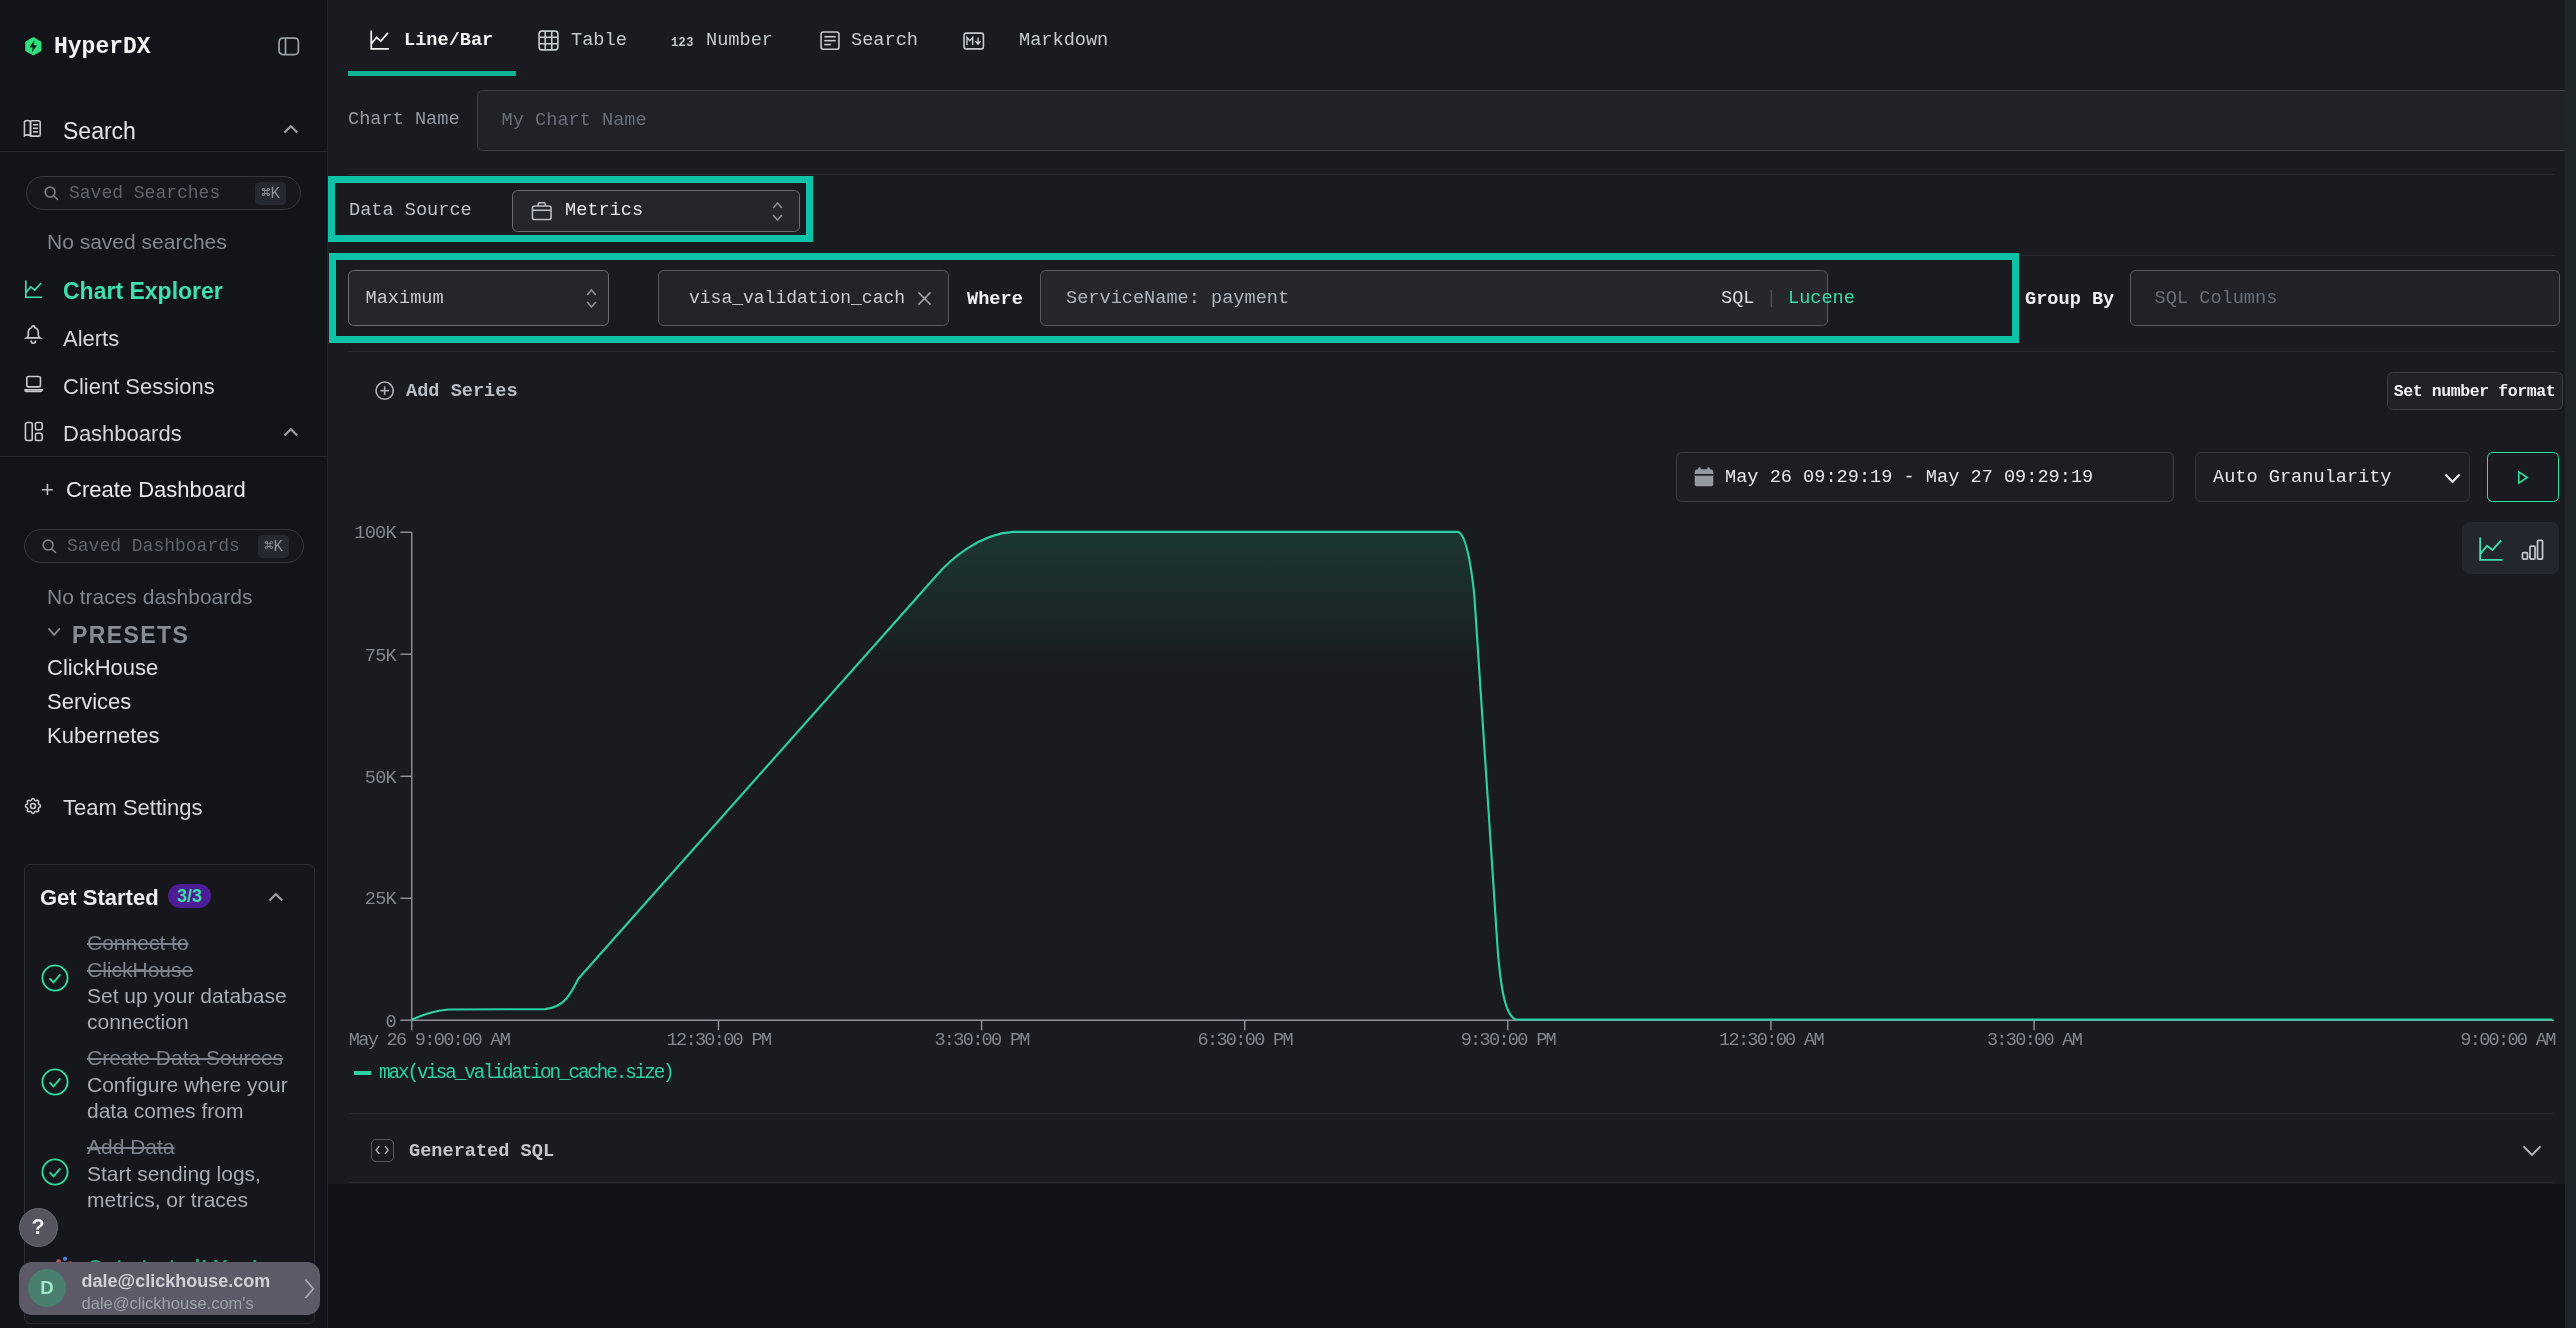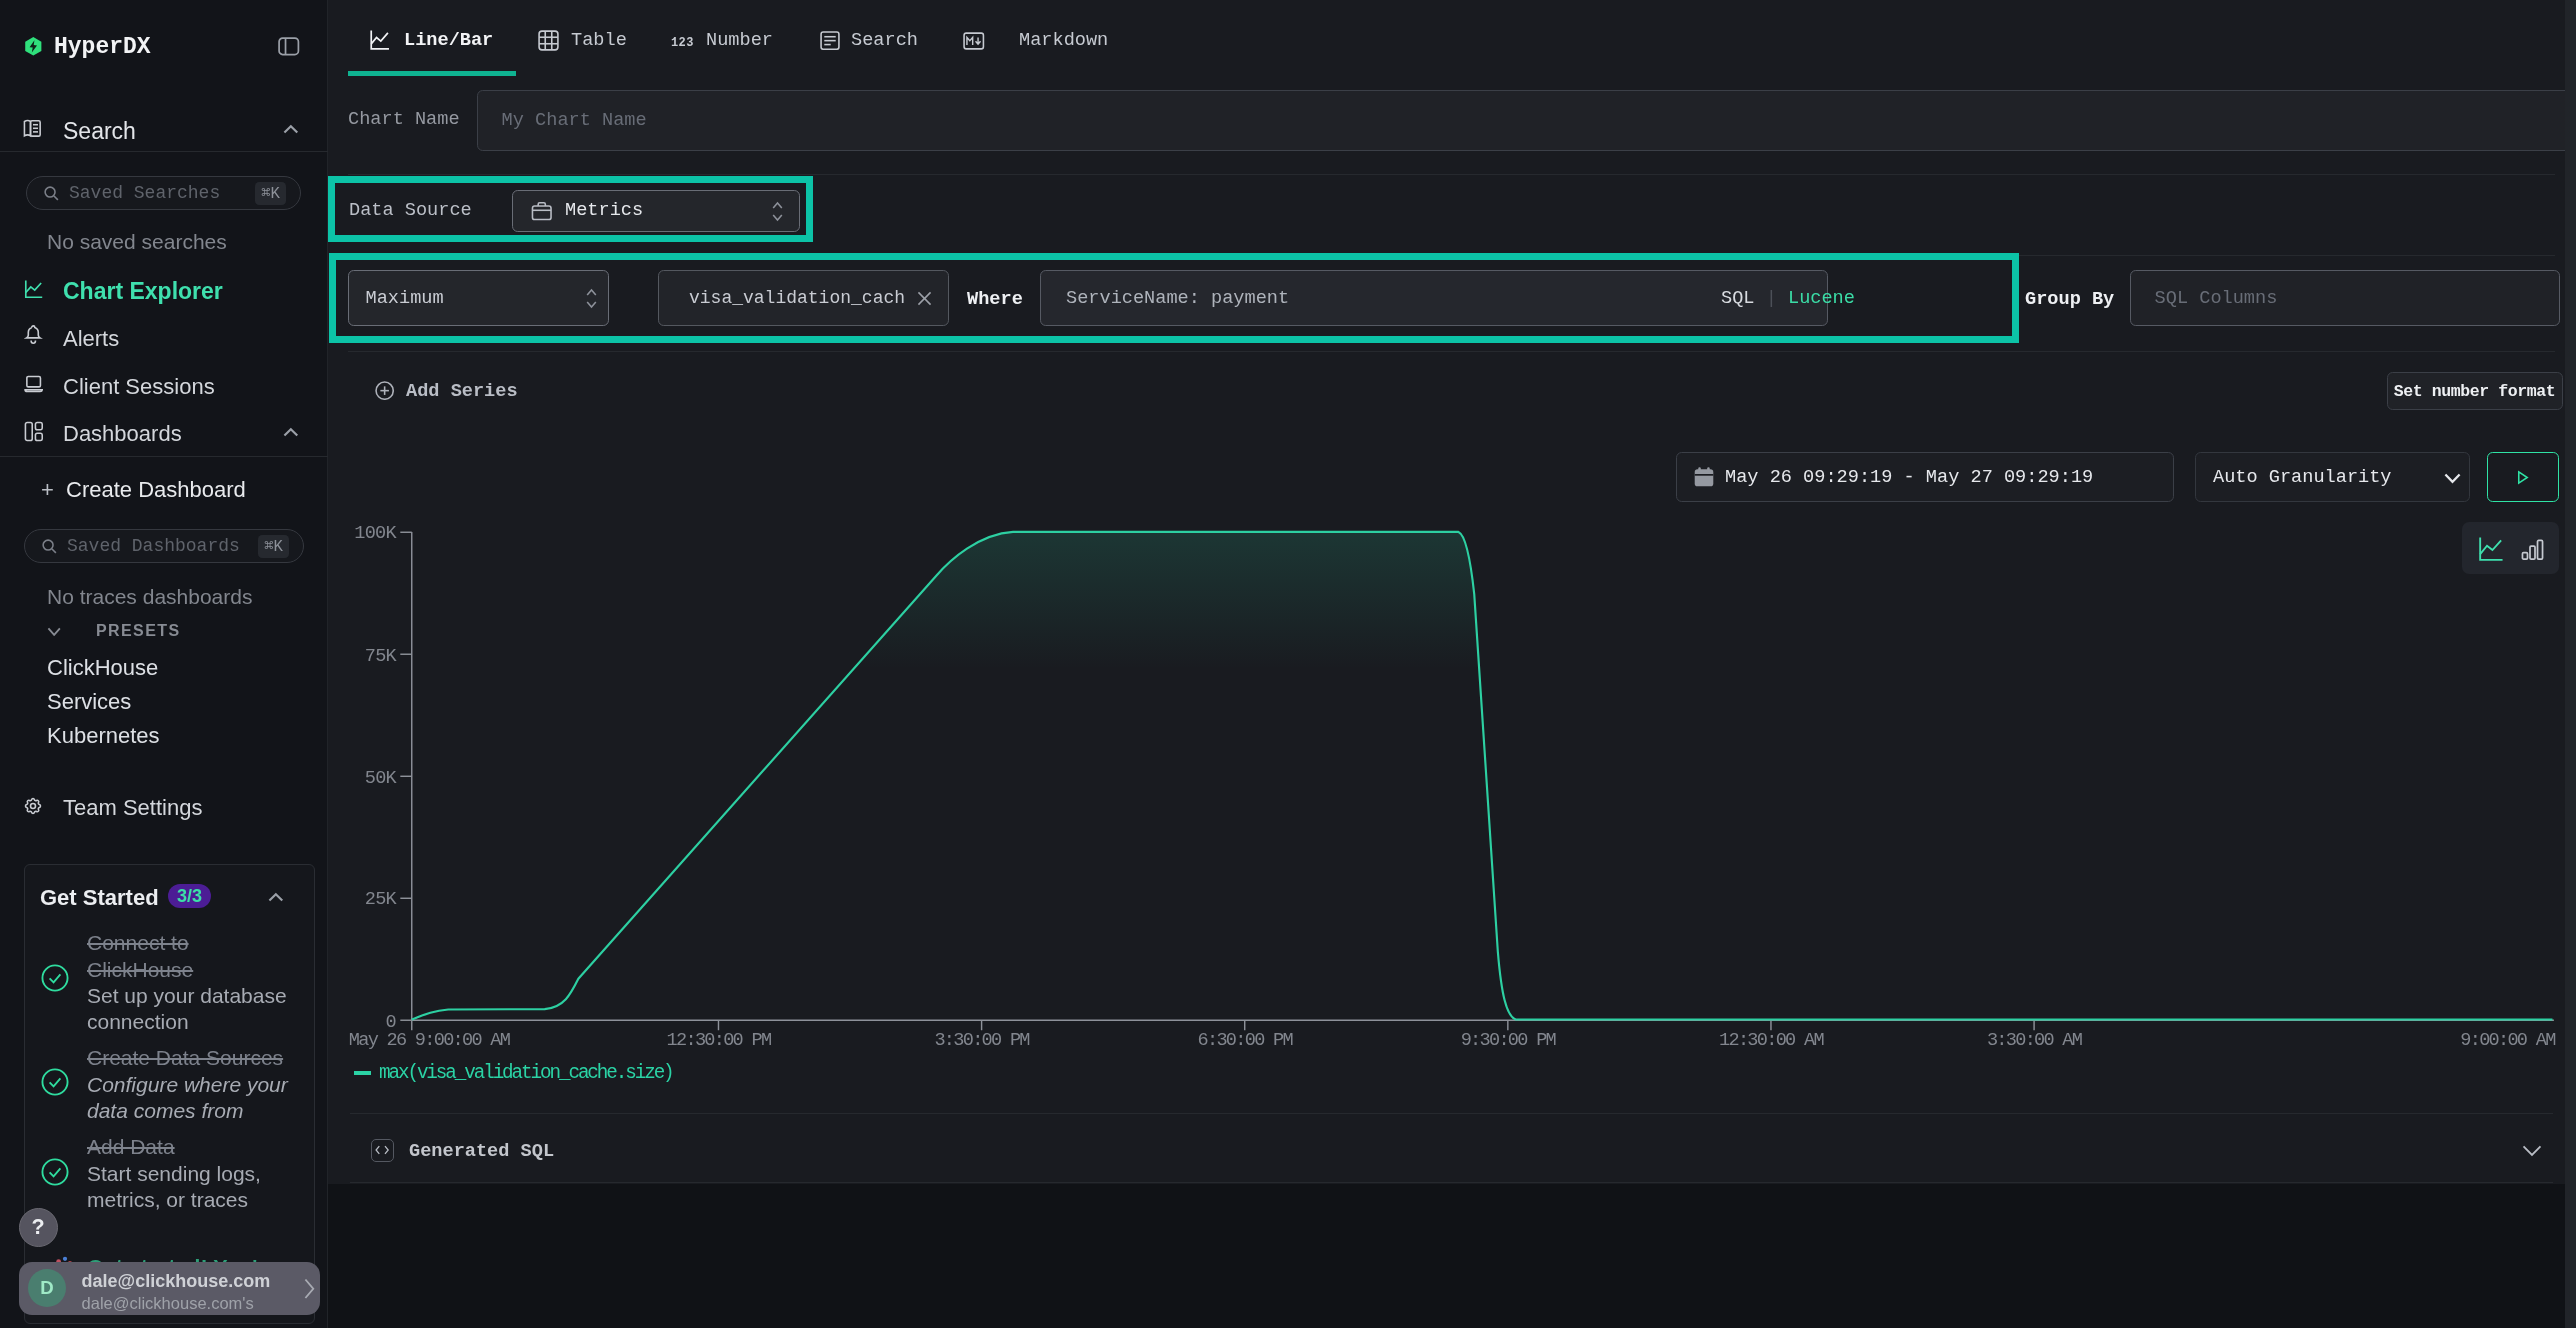--- a/index.html
+++ b/index.html
@@ -94,21 +94,21 @@
         <circle cx="10" cy="10" r="7"></circle>
           <line x1="15.5" y1="15.5" x2="21" y2="21"></line>
       </svg>
       <div class="ph" style="left:42px;">Saved Dashboards</div>
       <div class="kbd">⌘K</div>
     </div>
     <div class="abs" style="left:47px; top:585px; font-size:21px; color:#82868e;">No traces dashboards</div>
     <svg class="abs" style="left:47px; top:627px;" width="14.3" height="9.3" viewBox="0 0 20 13" fill="none" stroke="#878b93" stroke-width="2.6">
       <path d="M2 2 L10 11 L18 2"></path>
     </svg>
-    <div class="abs" style="left:72px; top:622px; font-size:16px; color:#878b93; font-weight:600; letter-spacing:1.4px;margin-left:24px;">PRESETS</div>
+    <div class="abs" style="left:72px; top:622px; font-size:23px; color:#878b93; font-weight:600; letter-spacing:1.4px;">PRESETS</div>
     <div class="abs" style="left:47px; top:655px; font-size:22px; color:#dde0e5;">ClickHouse</div>
     <div class="abs" style="left:47px; top:689px; font-size:22px; color:#dde0e5;">Services</div>
     <div class="abs" style="left:47px; top:723px; font-size:22px; color:#dde0e5;">Kubernetes</div>
 
     <svg class="abs" style="left:23px; top:796px;" width="20" height="20" viewBox="0 0 24 24" fill="none" stroke="#c9ccd2" stroke-width="1.9">
       <path d="M10.325 4.317c.426 -1.756 2.924 -1.756 3.35 0a1.724 1.724 0 0 0 2.573 1.066c1.543 -.94 3.31 .826 2.37 2.37a1.724 1.724 0 0 0 1.065 2.572c1.756 .426 1.756 2.924 0 3.35a1.724 1.724 0 0 0 -1.066 2.573c.94 1.543 -.826 3.31 -2.37 2.37a1.724 1.724 0 0 0 -2.572 1.065c-.426 1.756 -2.924 1.756 -3.35 0a1.724 1.724 0 0 0 -2.573 -1.066c-1.543 .94 -3.31 -.826 -2.37 -2.37a1.724 1.724 0 0 0 -1.065 -2.572c-1.756 -.426 -1.756 -2.924 0 -3.35a1.724 1.724 0 0 0 1.066 -2.573c-.94 -1.543 .826 -3.31 2.37 -2.37c1 .608 2.296 .07 2.572 -1.065z"></path>
       <circle cx="12" cy="12" r="3"></circle>
     </svg>
     <div class="sditem" style="top:795px;">Team Settings</div>
 
@@ -124,21 +124,21 @@
           <path d="M12 20 L17.5 25.5 L27 14.5"></path>
       </svg>
       <div class="abs" style="left:62px; top:65px; font-size:21px; color:#7d828c; text-decoration:line-through; line-height:26.5px;">Connect to<br>ClickHouse</div>
       <div class="abs" style="left:62px; top:118px; font-size:21px; color:#a7abb3; line-height:26px;">Set up your database<br>connection</div>
 
       <svg class="abs" style="left:15.7px; top:203px;" width="28" height="28" viewBox="0 0 39 39" fill="none" stroke="#2fdc9f" stroke-width="2.6">
         <circle cx="19.5" cy="19.5" r="17.5"></circle>
           <path d="M12 20 L17.5 25.5 L27 14.5"></path>
       </svg>
       <div class="abs" style="left:62px; top:181px; font-size:21px; color:#7d828c; text-decoration:line-through;">Create Data Sources</div>
-      <div class="abs" style="left:62px; top:207px; font-size:21px; color:#a7abb3; line-height:26px;font-style:italic;">Configure where your<br>data comes from</div>
+      <div class="abs" style="left:62px; top:207px; font-size:21px; color:#a7abb3; line-height:26px;">Configure where your<br>data comes from</div>
 
       <svg class="abs" style="left:15.7px; top:293px;" width="28" height="28" viewBox="0 0 39 39" fill="none" stroke="#2fdc9f" stroke-width="2.6">
         <circle cx="19.5" cy="19.5" r="17.5"></circle>
           <path d="M12 20 L17.5 25.5 L27 14.5"></path>
       </svg>
       <div class="abs" style="left:62px; top:270px; font-size:21px; color:#7d828c; text-decoration:line-through;">Add Data</div>
       <div class="abs" style="left:62px; top:296px; font-size:21px; color:#a7abb3; line-height:26px;">Start sending logs,<br>metrics, or traces</div>
 
       <svg class="abs" style="left:30px; top:391px;" width="18.6" height="17" viewBox="0 0 26 24">
         <circle cx="5" cy="8" r="3.4" fill="#c05060"></circle>

